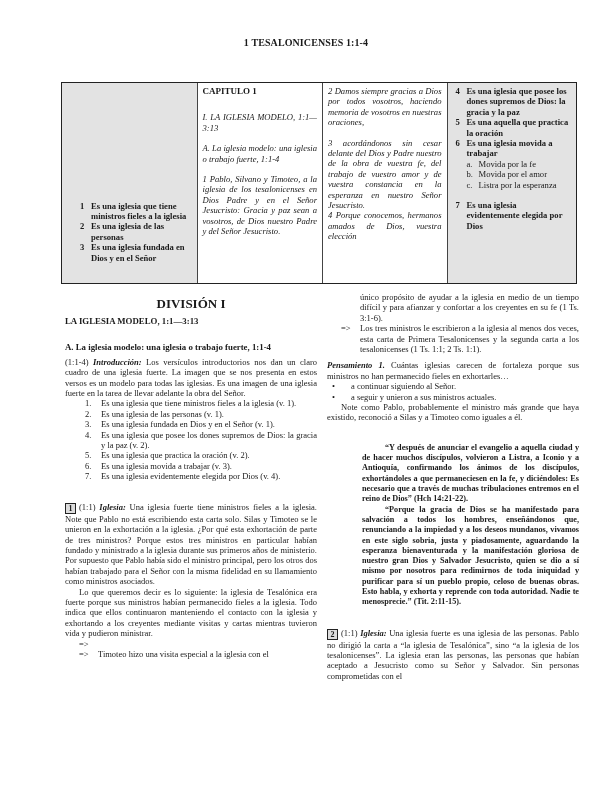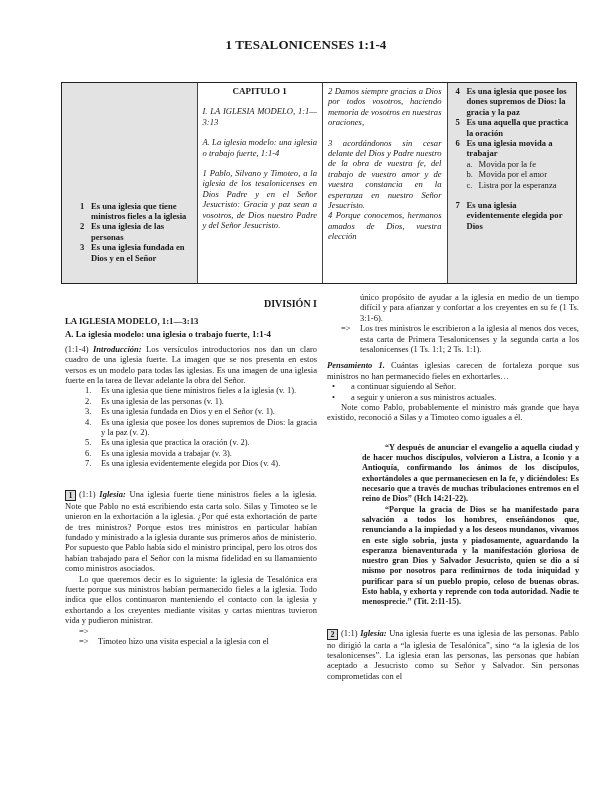--- a/index.html
+++ b/index.html
@@ -1,46 +1,46 @@
 <!DOCTYPE html>
 <html><head>
 <meta charset="utf-8">
 <style>
   html, body { margin: 0; padding: 0; background: #ffffff; }
   body { width: 612px; height: 792px; position: relative; overflow: hidden;
          font-family: "Liberation Serif", serif; color: #1a1a1a; }
   .page-header { position: absolute; top: 37px; left: 0; width: 612px; text-align: center;
-                 font-weight: bold; font-size: 13px; letter-spacing: 0.1px; }
+                 font-weight: bold; font-size: 10px; letter-spacing: 0.1px; }
 
   
   .outline { position: absolute; left: 61px; top: 82px; width: 516px; height: 202px;
              border: 1.3px solid #222; box-sizing: border-box; display: flex; }
   .ocol { box-sizing: border-box; height: 100%; font-size: 8.6px; line-height: 10.4px; }
   .ocol.shaded { background: #e3e3e3; }
   .ocol + .ocol { border-left: 1px solid #444; }
   .c1 { width: 135px; padding: 0 4px 0 18px; position: relative; }
   .c2 { width: 126px; padding: 3px 5px 0 5px; }
   .c3 { width: 125px; padding: 3px 5px 0 5px; }
   .c4 { width: 130px; padding: 3px 6px 0 8px; }
   .c1 .points { position: absolute; left: 18px; right: 6px; bottom: 20px; }
   .pt { font-weight: bold; display: flex; }
   .pt .num { width: 11px; flex: none; }
   .pt .txt { flex: 1; }
   .sub { display: flex; padding-left: 11px; }
   .sub .lt { width: 12px; flex: none; }
-  .cap-title { text-align: center; font-weight: bold; font-size: 9px; margin-bottom: 10px; }
+  .cap-title { text-align: left; font-weight: bold; font-size: 9px; margin-bottom: 16px; }
   .just { text-align: justify; font-style: italic; }
   .gap { height: 10px; }
 
   
   .col { position: absolute; top: 296px; font-size: 8.5px; line-height: 10.4px; text-align: justify; }
   .left { left: 65px; width: 252px; }
   .right { left: 327px; width: 252px; top: 292px; }
-  .division { text-align: right; font-weight: bold; font-size: 10px; line-height: 16px; margin-bottom: 4px; }
-  .h2 { font-weight: bold; font-size: 8.8px; margin-bottom: 3px; }
+  .division { text-align: center; font-weight: bold; font-size: 13px; line-height: 16px; margin-bottom: 4px; }
+  .h2 { font-weight: bold; font-size: 8.8px; margin-bottom: 16px; }
   .h3 { font-weight: bold; font-size: 8.8px; margin-bottom: 4px; }
   p { margin: 0; }
   .olist { padding-left: 20px; margin: 0; }
   .olist .li { display: flex; }
   .olist .li .n { width: 16px; flex: none; }
   .olist .li .t { flex: 1; }
   .arrow-li { display: flex; padding-left: 14px; }
   .arrow-li .a { width: 19px; flex: none; }
   .arrow-li .t { flex: 1; }
   .bullet-li { display: flex; padding-left: 5px; }

